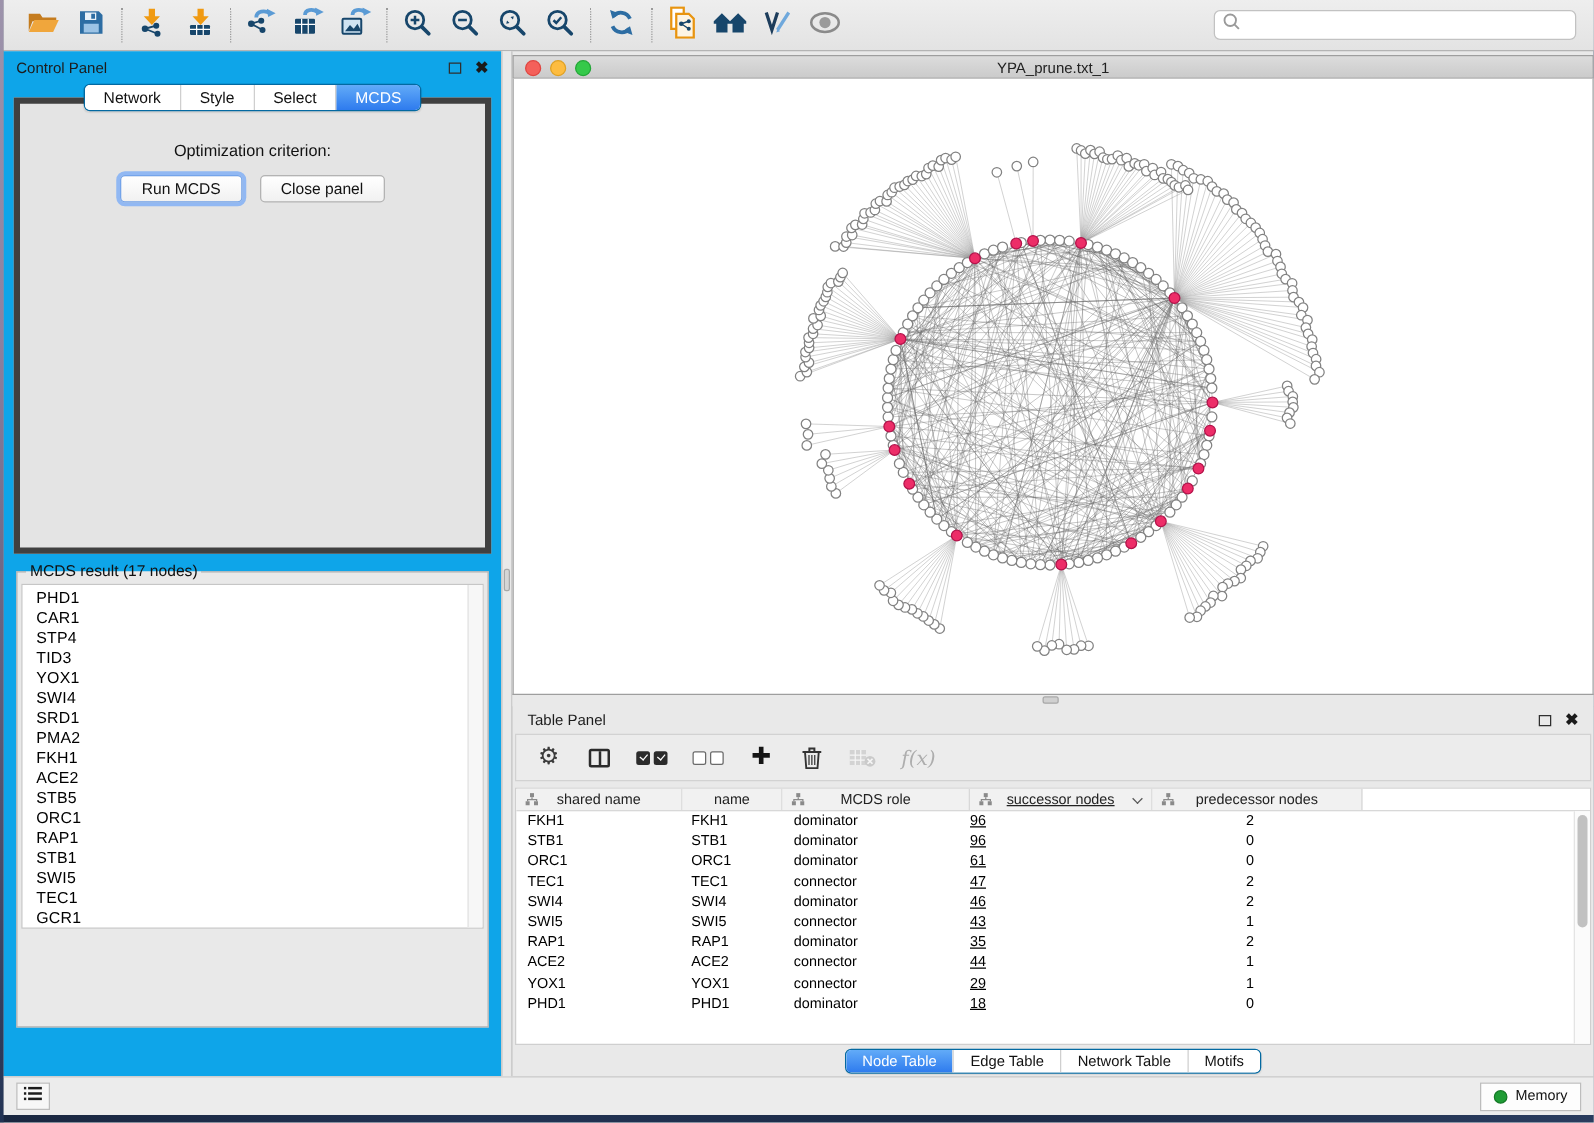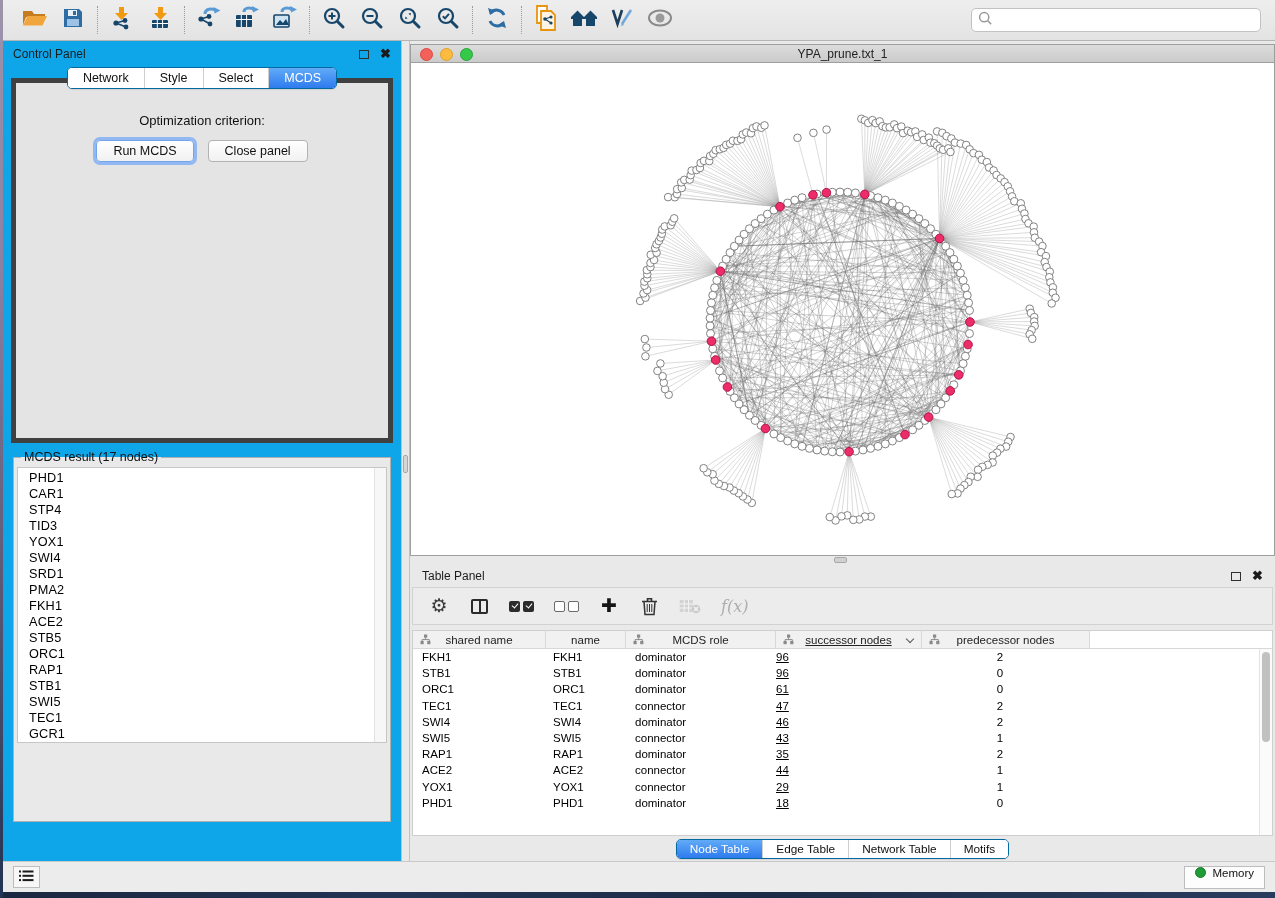--- a/index.html
+++ b/index.html
@@ -115,21 +115,21 @@
   .tthumb{position:absolute;top:3px;left:2px;width:8px;height:90px;background:#c1c1c1;border-radius:4px;}
 
   .tp-tabs{height:25px;display:flex;justify-content:center;align-items:center;flex:0 0 auto;}
   .tp-tabs .seg-tab{font-size:11.8px;padding:2px 13px;}
 
   
   .status-bar{height:31px;background:#ececec;border-top:1px solid #c9c9c9;display:flex;align-items:center;
     padding:0 10px;flex:0 0 auto;}
   .list-btn{width:27px;height:22px;border:1px solid #bdbdbd;background:#f7f7f7;display:flex;align-items:center;justify-content:center;}
   .memory-btn{margin-left:auto;background:#fdfdfd;border:1px solid #bdbdbd;border-radius:0;height:23px;
-    display:flex;gap:6px;padding:0 10px;font-size:11.5px;color:#111;font-family:inherit;}
+    display:flex;align-items:center;gap:6px;padding:0 10px;font-size:11.5px;color:#111;font-family:inherit;}
   .green-dot{width:11px;height:11px;border-radius:50%;background:#1f9c35;border:1px solid #157a27;}
 </style>
 </head>
 <body>
 
 <div class="wall-left"></div>
 
 <div class="app">
 
   <div class="toolbar">

